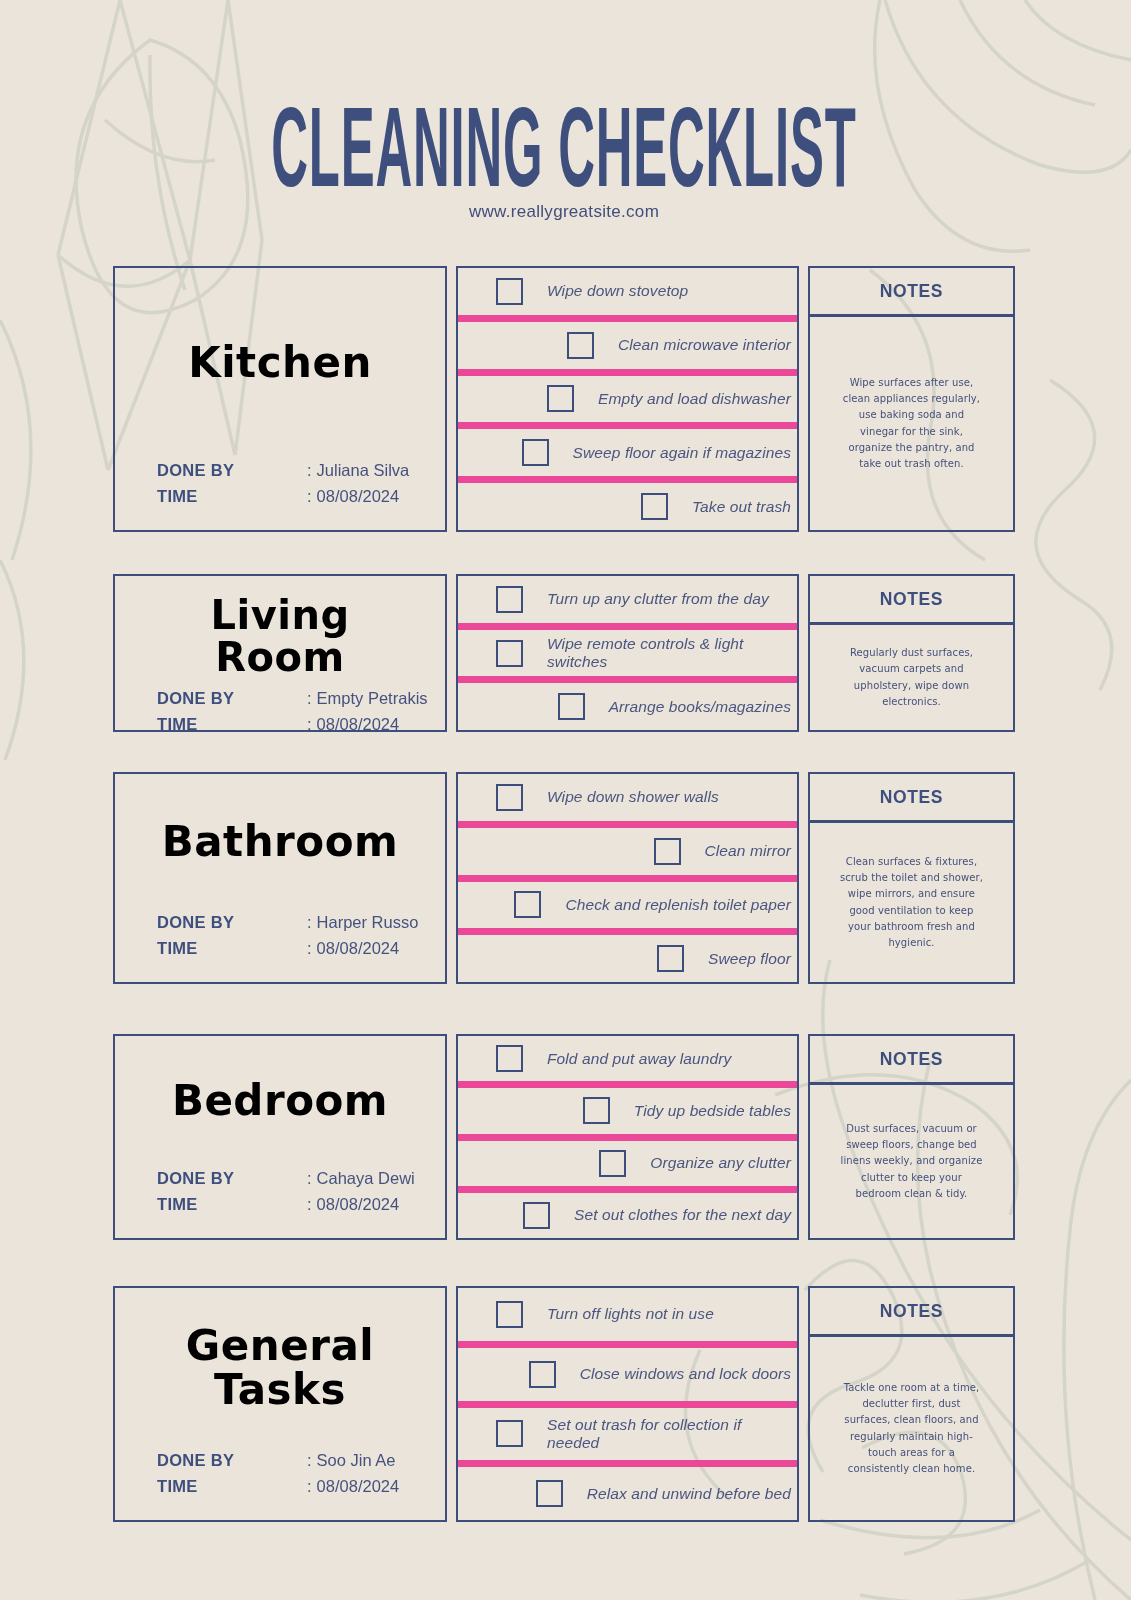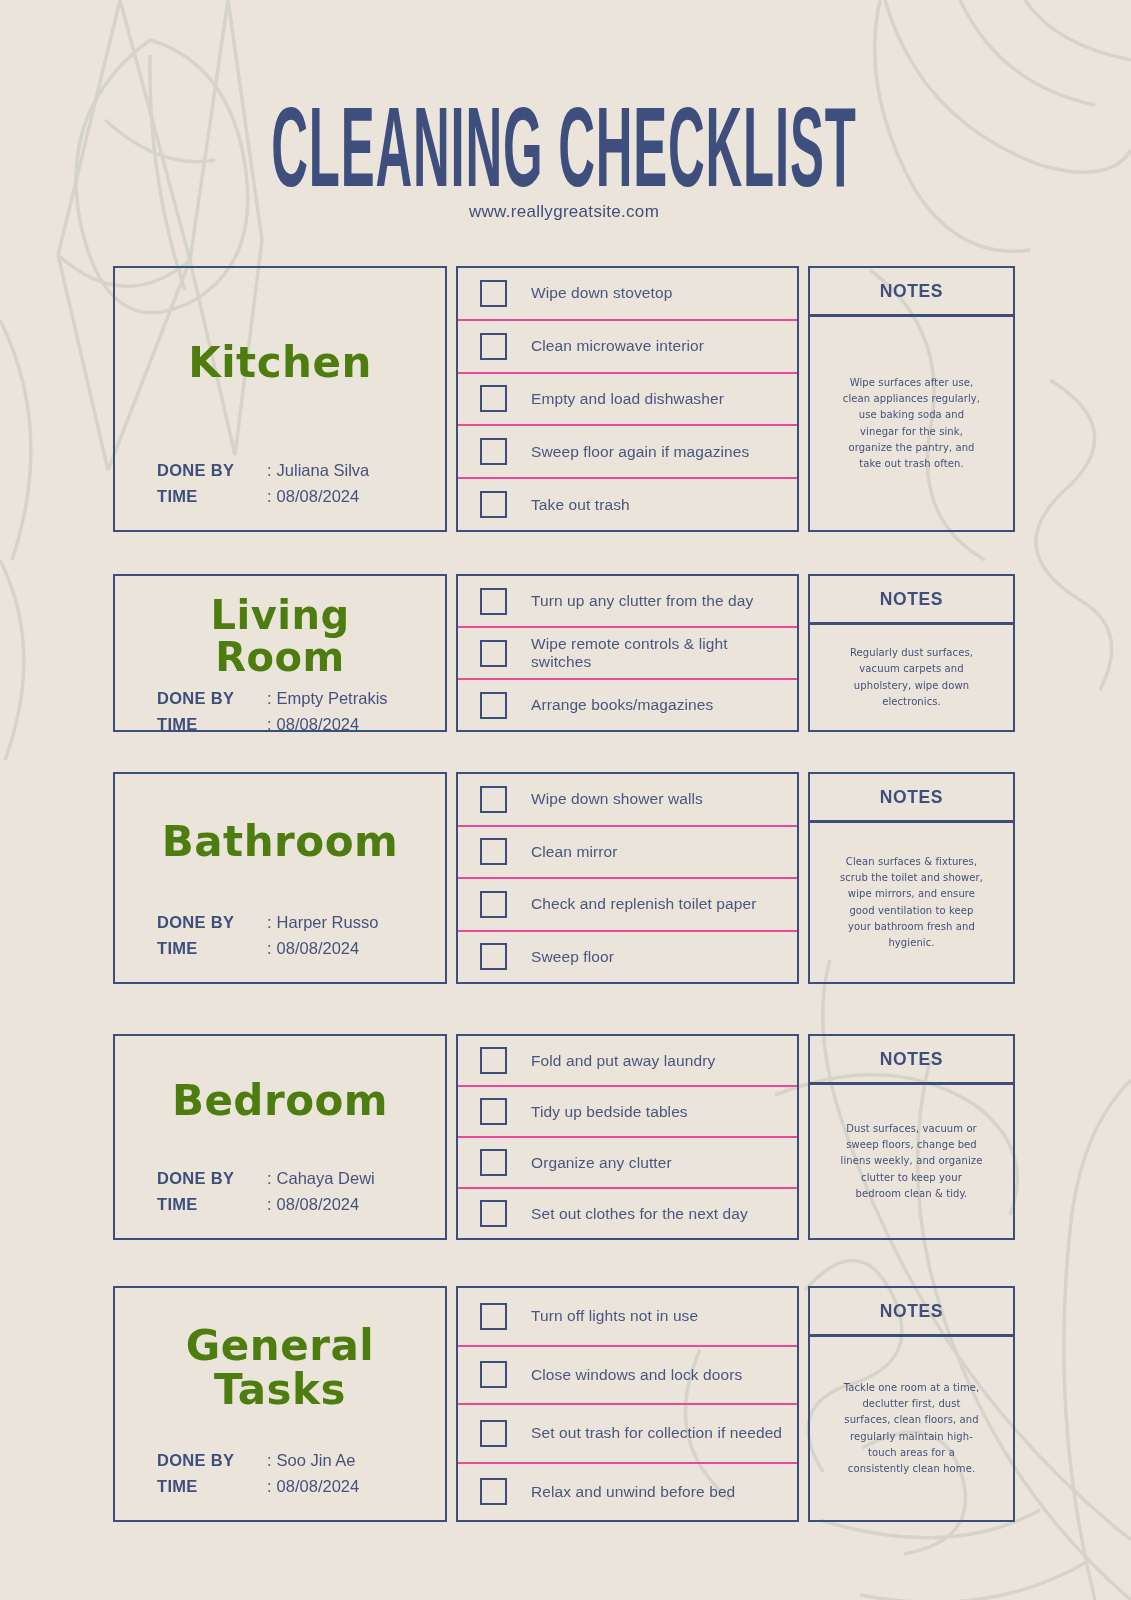--- a/index.html
+++ b/index.html
@@ -59,27 +59,27 @@
   .room-name {
     flex: 1;
     display: flex;
     align-items: center;
     justify-content: center;
     text-align: center;
     font-family: "DejaVu Sans", sans-serif;
     font-weight: 700;
     font-size: 42px;
     line-height: 1.05;
-    color: #4d7c0f;
+    color: #000000;
     letter-spacing: 0.5px;
     padding: 4px 12px 14px 12px;
   }
   .room--small .room-name { font-size: 40px; }
   .meta { padding-left: 30px; }
-  .meta-row { display: flex; align-items: baseline; margin-top: 7px; }
+  .meta-row { display: flex; align-items: baseline; margin-top: 7px; gap: 40px; }
   .meta-label {
     flex: 0 0 110px;
     font-weight: 700;
     font-size: 16.5px;
     letter-spacing: 0.3px;
     color: #3E4F7E;
   }
   .meta-value { font-size: 16.5px; color: #46527E; }
   .meta-value .colon { margin-right: 5px; }
 
@@ -87,23 +87,24 @@
 
   .tasks-box {
     flex: 0 0 343px;
     display: flex;
     flex-direction: column;
   }
   .task-row {
     flex: 1;
     display: flex;
     align-items: center;
-    padding-left: 22px;
-  }
-  .task-row + .task-row { border-top: 2px solid #ec4899; }
+    padding-left: 38px;
+    font-style: italic;
+  }
+  .task-row + .task-row { border-top: 7px solid #ec4899; justify-content: flex-end; }
   .checkbox {
     width: 27px; height: 27px;
     border: 2px solid #3D4D7C;
     flex: 0 0 27px;
     background: transparent;
     cursor: pointer;
   }
   .task-label {
     margin-left: 24px;
     font-size: 15.5px;

